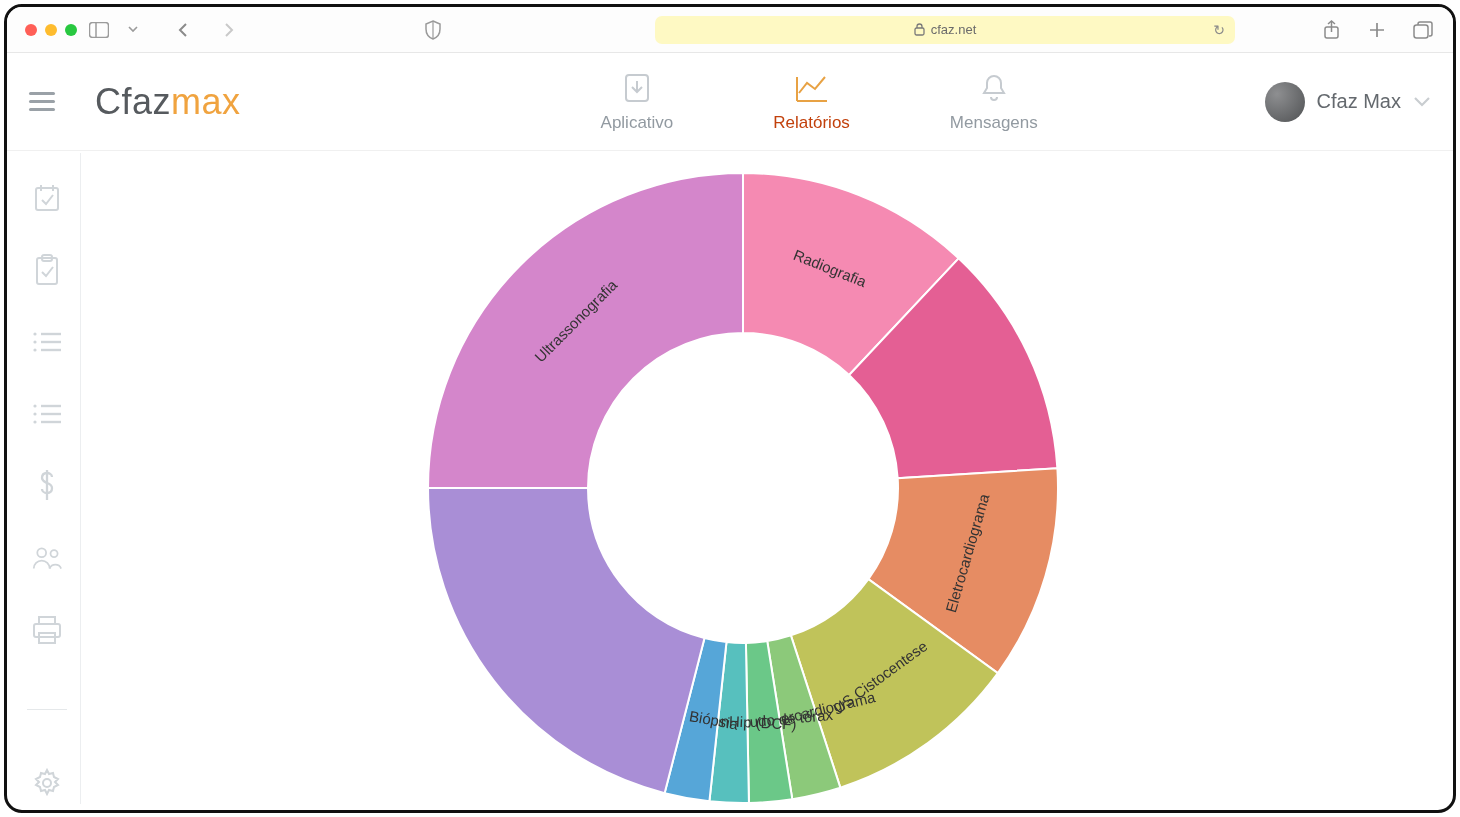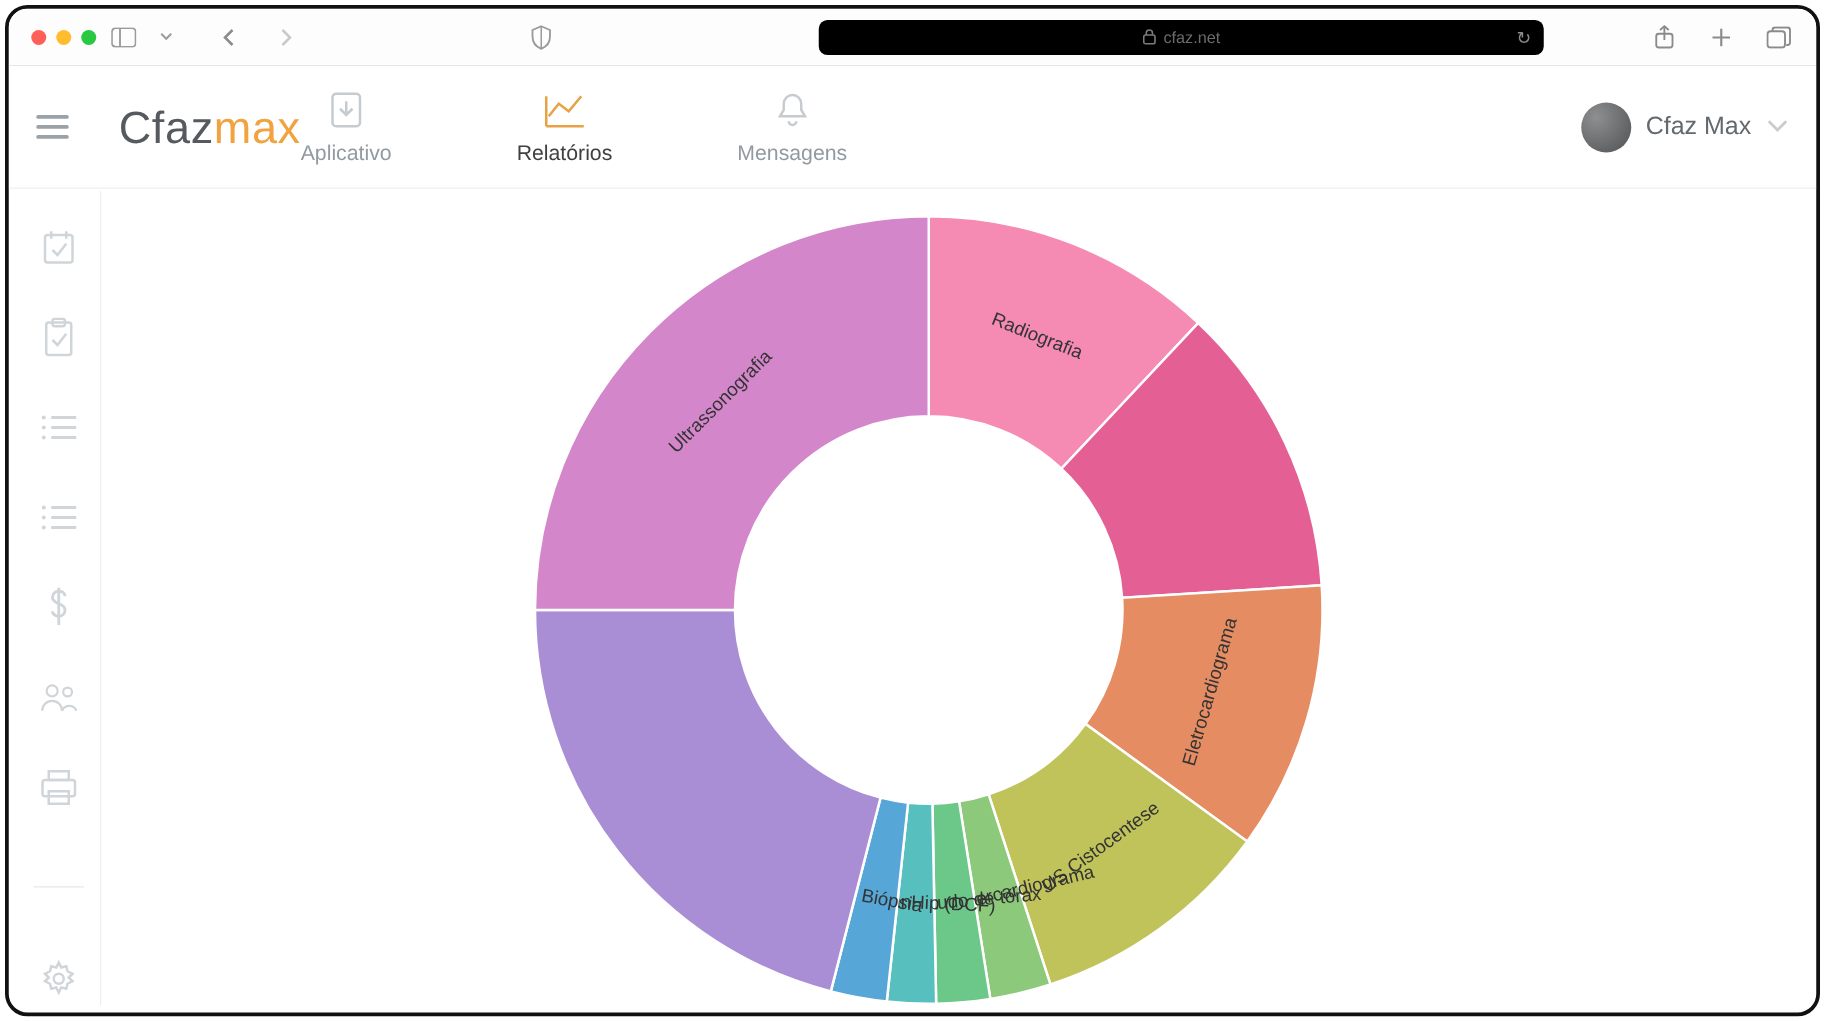--- a/index.html
+++ b/index.html
@@ -42,21 +42,21 @@
     display: flex; align-items: center; justify-content: center;
     color: #7a7a7a;
   }
   .bb-nav { display: flex; gap: 22px; margin-left: 16px; }
   .bb-right { margin-left: auto; display: flex; gap: 22px; align-items: center; }
 
   .addr-bar {
     flex: 1;
     max-width: 580px;
     height: 28px;
-    background: #000000;
+    background: #fef9c3;
     border-radius: 7px;
     margin-left: 200px;
     display: flex;
     align-items: center;
     justify-content: center;
     gap: 6px;
     color: #6b6b6b;
     font-size: 13px;
     position: relative;
   }
@@ -89,32 +89,33 @@
     font-size: 36px;
     font-weight: 300;
     letter-spacing: 0.5px;
     color: #565a5e;
   }
   .logo .accent { color: #f0a33f; font-weight: 300; }
 
   .nav-center {
     display: flex;
     gap: 100px;
+    margin-left: 360px;
     align-items: flex-end;
   }
   .nav-item {
     display: flex;
     flex-direction: column;
     align-items: center;
     gap: 8px;
     color: #929aa1;
     font-size: 17px;
     cursor: pointer;
   }
-  .nav-item.active { color: #404040; }
+  .nav-item.active { color: #c2410c; }
   .nav-item.active .nav-icon-svg { stroke: #e8a244; }
   .nav-icon { width: 34px; height: 34px; display:flex; align-items:center; justify-content:center;}
   .nav-icon-svg { stroke: #c6cbd0; fill:none; stroke-width:2; }
 
   .user-area {
     margin-left: auto;
     display: flex;
     align-items: center;
     gap: 12px;
     color: #64696e;

